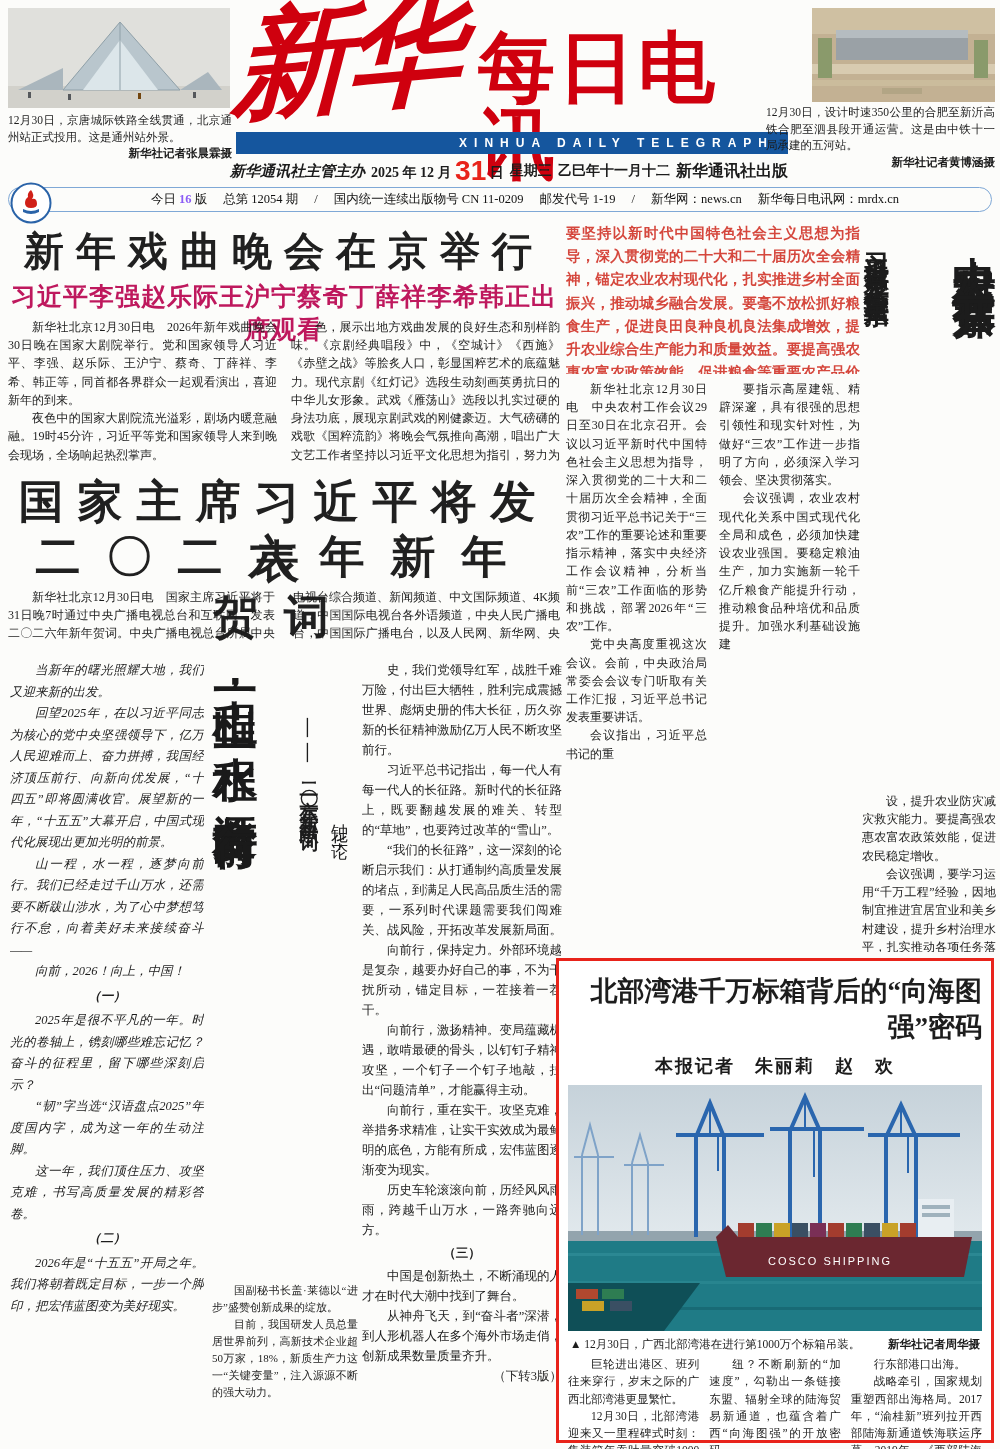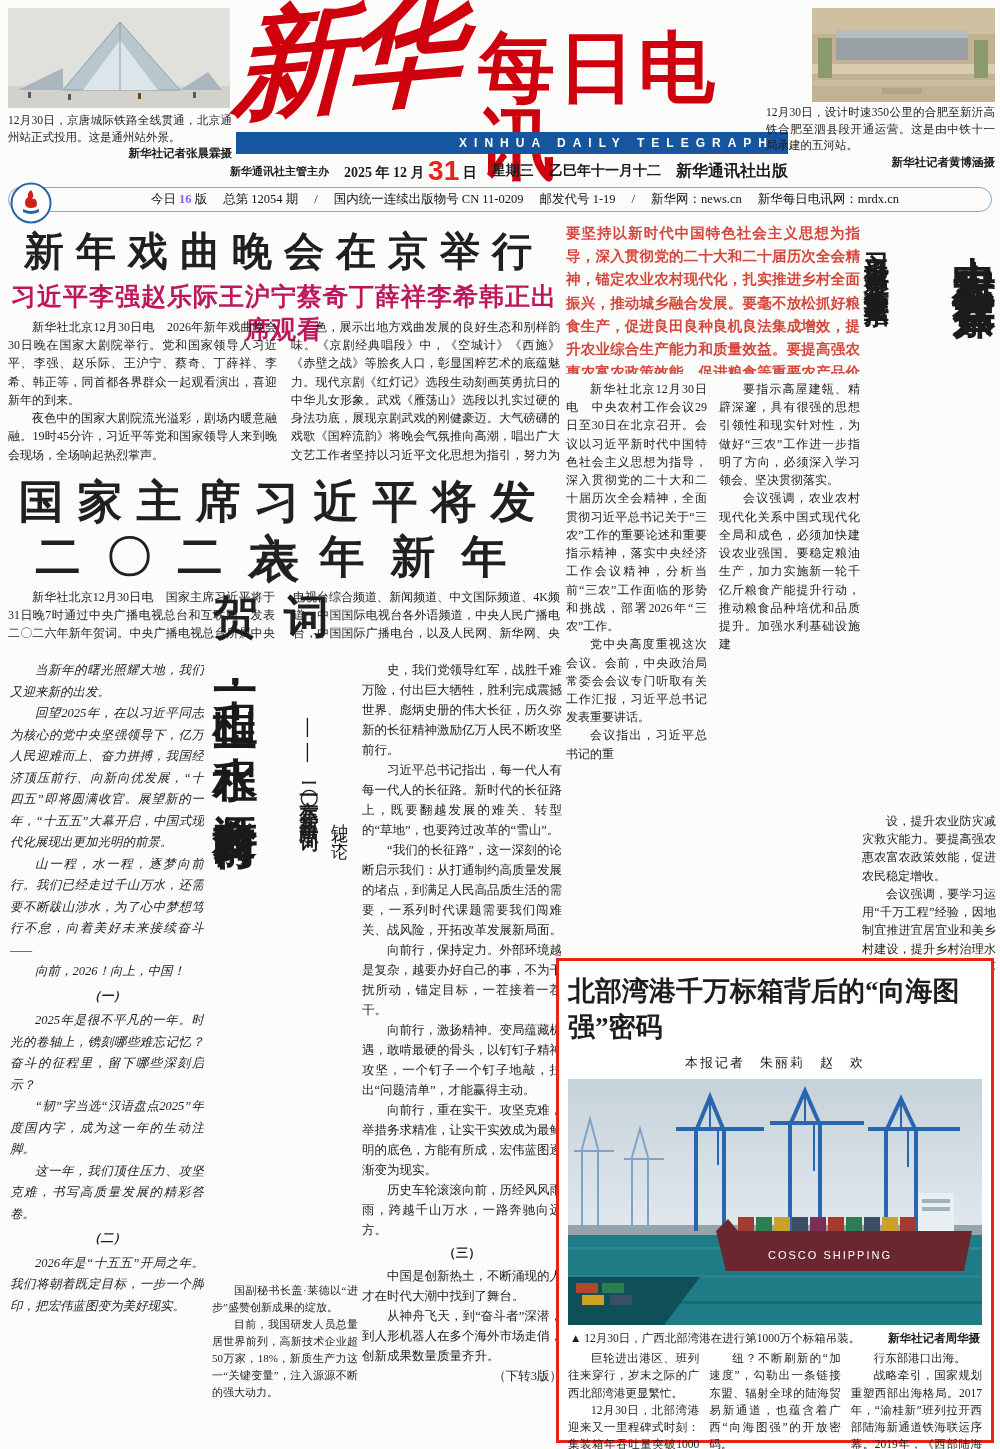--- a/index.html
+++ b/index.html
@@ -28,21 +28,21 @@
     transform:rotate(-5deg) skewX(-6deg); line-height:1;
   }
   .wordmark { position:absolute; left:242px; top:16px; color:#cf000e; font-weight:bold; font-size:77px; letter-spacing:3px; line-height:1; }
   .enbar {
     position:absolute; left:0; top:118px; width:552px; height:22px; background:#15569e;
     color:#fff; font-size:12px; letter-spacing:7px; line-height:22px;
     text-align:right; padding-right:14px; font-weight:bold;
     font-family:"Liberation Sans","DejaVu Sans",sans-serif;
   }
   .dateline { display:flex; justify-content:space-between; align-items:center; font-weight:bold; font-size:14px; }
-  .dateline .org { font-size:11px; }
+  .dateline .org { font-size:15px;font-style:italic; }
   .dateline .pub { font-size:16px; }
   .dateday { color:#e8231a; font-size:28px; font-weight:bold; font-family:"Liberation Sans","DejaVu Sans",sans-serif; vertical-align:-3px; }
   .infopill {
     display:flex; justify-content:center; align-items:center; gap:16px;
     border:1.5px solid #7fa8d6; border-radius:14px; font-size:12.5px; color:#111;
     height:25px; padding-left:50px;
   }
   .infopill .red { color:#8b5cf6; font-weight:bold; }
 
   
@@ -56,22 +56,22 @@
   .essay-title { font-size:45px; font-weight:bold; letter-spacing:3px; line-height:1; color:#1a1a1a; }
   .essay-sub { font-size:19px; font-weight:bold; letter-spacing:6px; }
   .essay-author { font-size:17px; letter-spacing:10px; }
 
   
   .rural-main { font-size:43px; font-weight:bold; letter-spacing:4px; line-height:1; }
   .rural-sub { font-size:25px; font-weight:bold; letter-spacing:3px; line-height:1; }
 
   
   .port-box { border:3px solid #e8231a; background:#fff; padding:4px 9px; }
-  .port-headline { text-align:left; font-size:27px; font-weight:bold; margin-top:8px; color:#1d1d1d; }
-  .port-byline { text-align:center; font-size:13px; letter-spacing:2px; margin:9px 0 7px; }
+  .port-headline { text-align:right; font-size:27px; font-weight:bold; margin-top:8px; color:#1d1d1d; }
+  .port-byline { text-align:center; font-size:18px; letter-spacing:2px; margin:9px 0 7px;font-weight:bold; }
   .port-caprow { display:flex; justify-content:space-between; font-size:11.5px; margin:6px 2px 4px;gap:22px; }
   .port-caprow .credit { font-weight:bold; font-family:"Liberation Sans","DejaVu Sans",sans-serif; white-space:nowrap; }
   .port-body { display:flex; gap:10px; height:118px; }
   .port-body > div { width:133px; font-size:11.5px; line-height:1.5; }
 </style>
 </head>
 <body>
 
 <div id="page">
 
@@ -177,21 +177,21 @@
     <div class="body-col just" style="width:141px;height:572px;">
         <p>新华社北京12月30日电　中央农村工作会议29日至30日在北京召开。会议以习近平新时代中国特色社会主义思想为指导，深入贯彻党的二十大和二十届历次全会精神，全面贯彻习近平总书记关于“三农”工作的重要论述和重要指示精神，落实中央经济工作会议精神，分析当前“三农”工作面临的形势和挑战，部署2026年“三农”工作。</p>
         <p>党中央高度重视这次会议。会前，中央政治局常委会会议专门听取有关工作汇报，习近平总书记发表重要讲话。</p>
         <p>会议指出，习近平总书记的重</p>
       </div>
     <div class="body-col just" style="width:141px;height:572px;">
         <p>要指示高屋建瓴、精辟深邃，具有很强的思想引领性和现实针对性，为做好“三农”工作进一步指明了方向，必须深入学习领会、坚决贯彻落实。</p>
         <p>会议强调，农业农村现代化关系中国式现代化全局和成色，必须加快建设农业强国。要稳定粮油生产，加力实施新一轮千亿斤粮食产能提升行动，推动粮食品种培优和品质提升。加强水利基础设施建</p>
       </div>
   </div>
-  <div class="abs body-col just" style="left:862px;top:792px;width:134px;height:160px;margin-top:20px;">
+  <div class="abs body-col just" style="left:862px;top:792px;width:134px;height:160px;">
       <p>设，提升农业防灾减灾救灾能力。要提高强农惠农富农政策效能，促进农民稳定增收。</p>
       <p>会议强调，要学习运用“千万工程”经验，因地制宜推进宜居宜业和美乡村建设，提升乡村治理水平，扎实推动各项任务落地见效。</p>
     </div>
 
   <div class="abs h-greet" style="left:8px;top:472px;width:552px;letter-spacing:14px;">国家主席习近平将发表</div>
   <div class="abs h-greet" style="left:8px;top:527px;width:552px;letter-spacing:26px;">二〇二六年新年贺词</div>
   <div class="abs body-col just" style="left:8px;top:588px;width:552px;height:62px;column-count:2;column-gap:18px;">
       <p>新华社北京12月30日电　国家主席习近平将于31日晚7时通过中央广播电视总台和互联网，发表二〇二六年新年贺词。中央广播电视总台所属中央电视台综合频道、新闻频道、中文国际频道、4K频道，中国国际电视台各外语频道，中央人民广播电台，中国国际广播电台，以及人民网、新华网、央视新闻客户端等中央主要新闻媒体所属网站、新媒体平台将准时播出。</p>
     </div>
 

